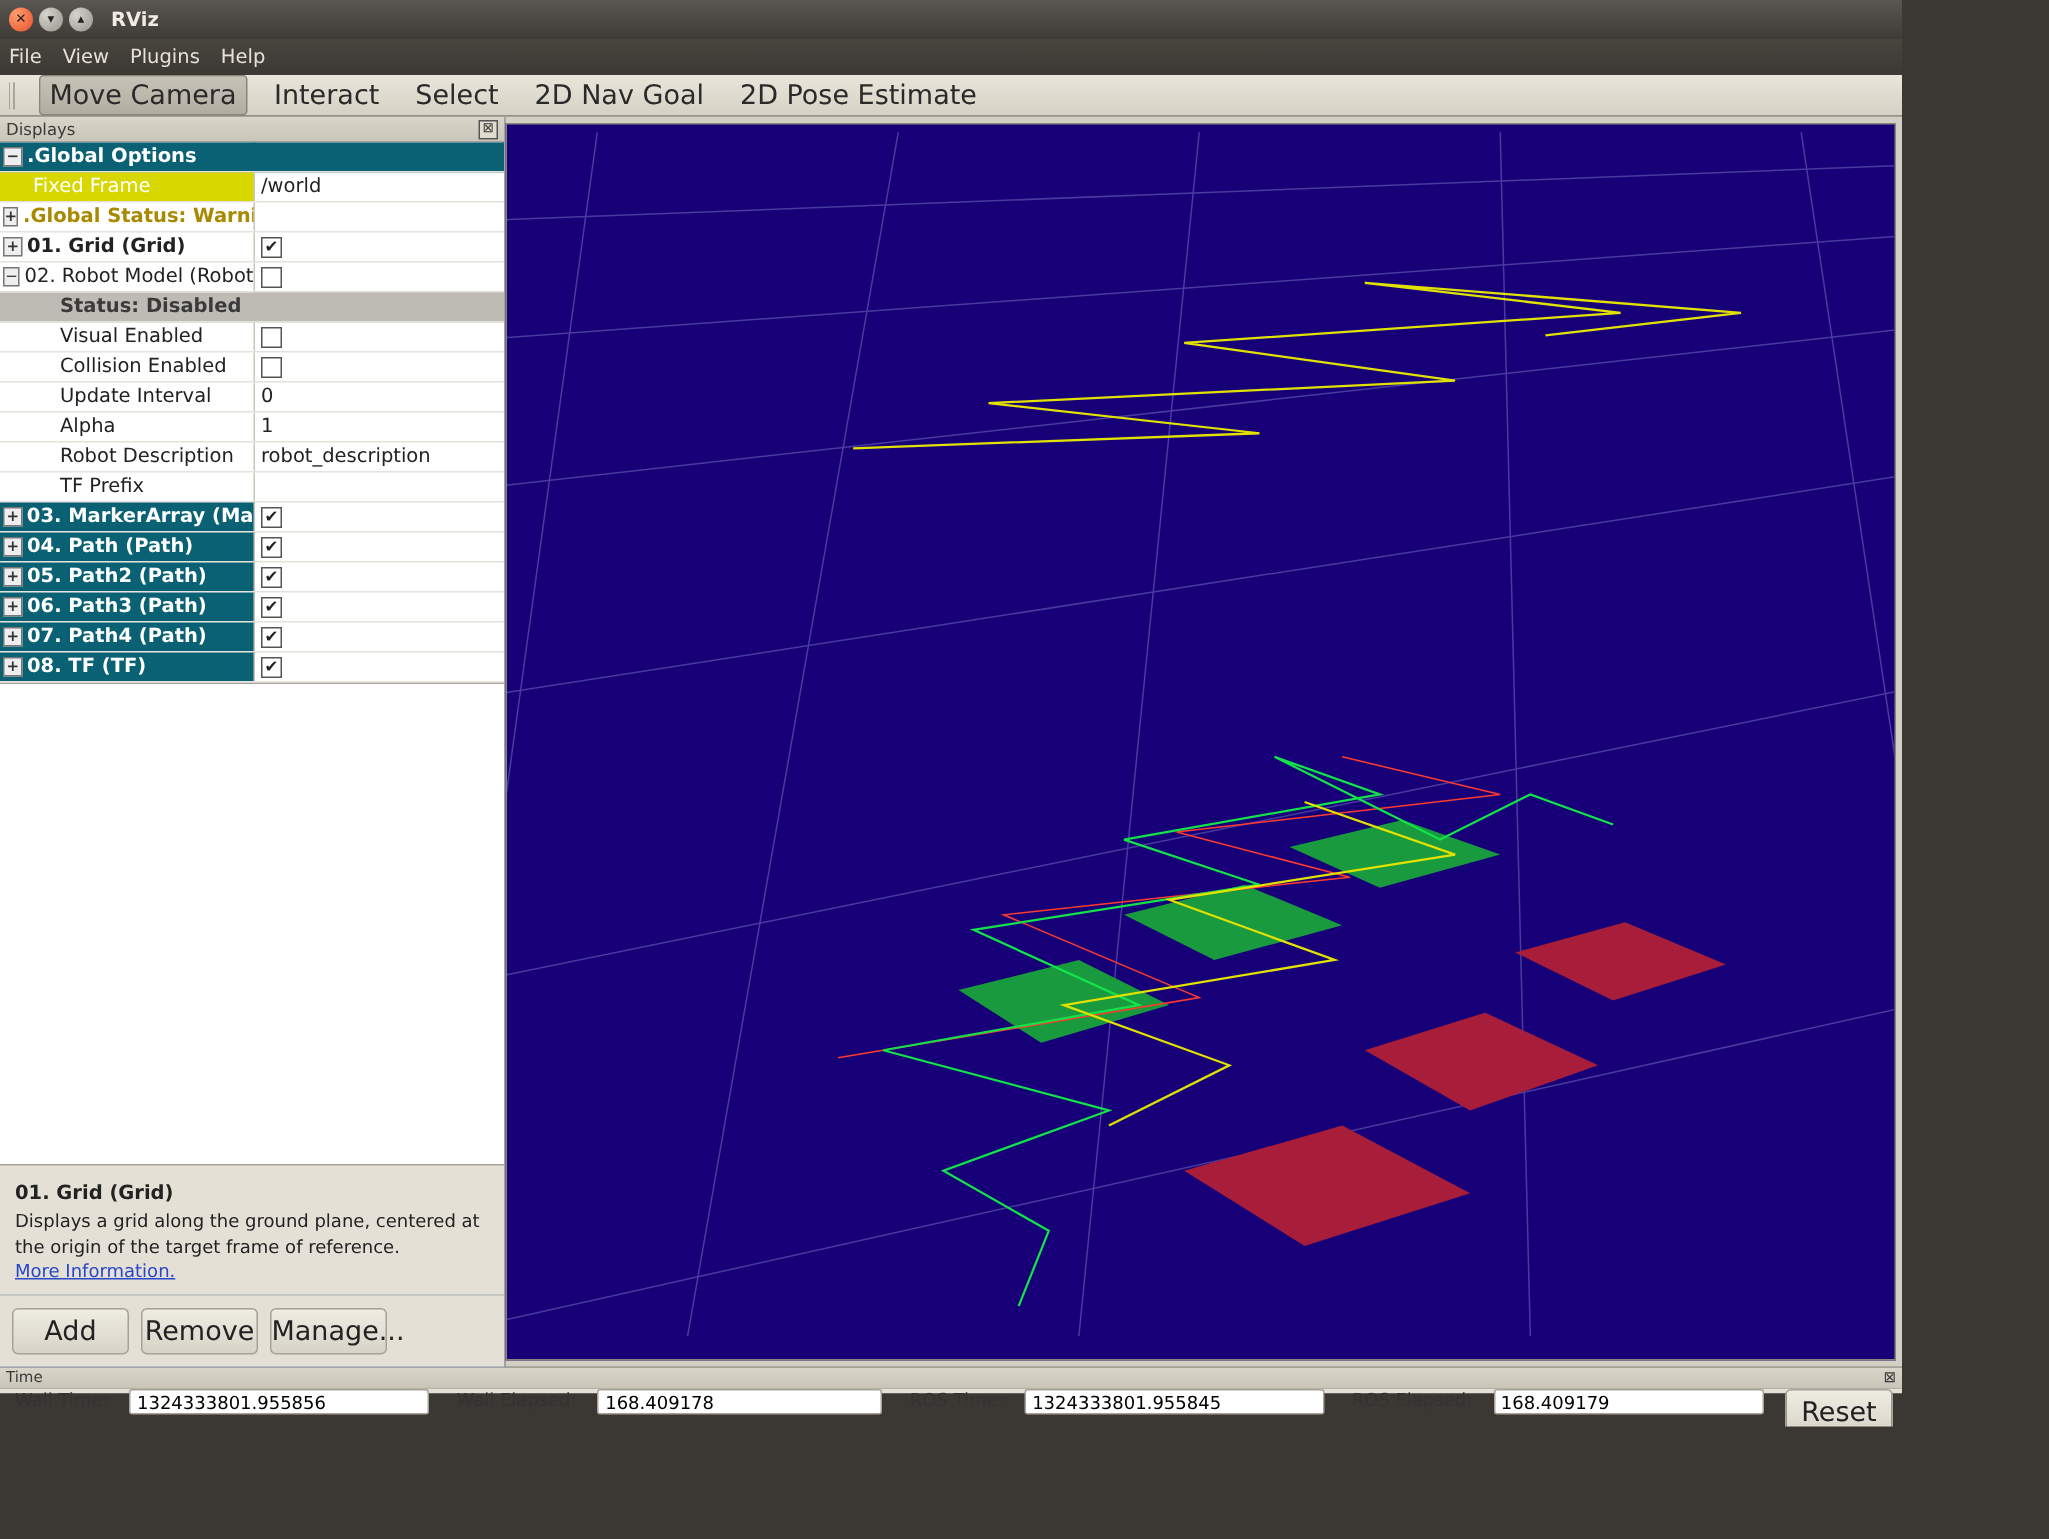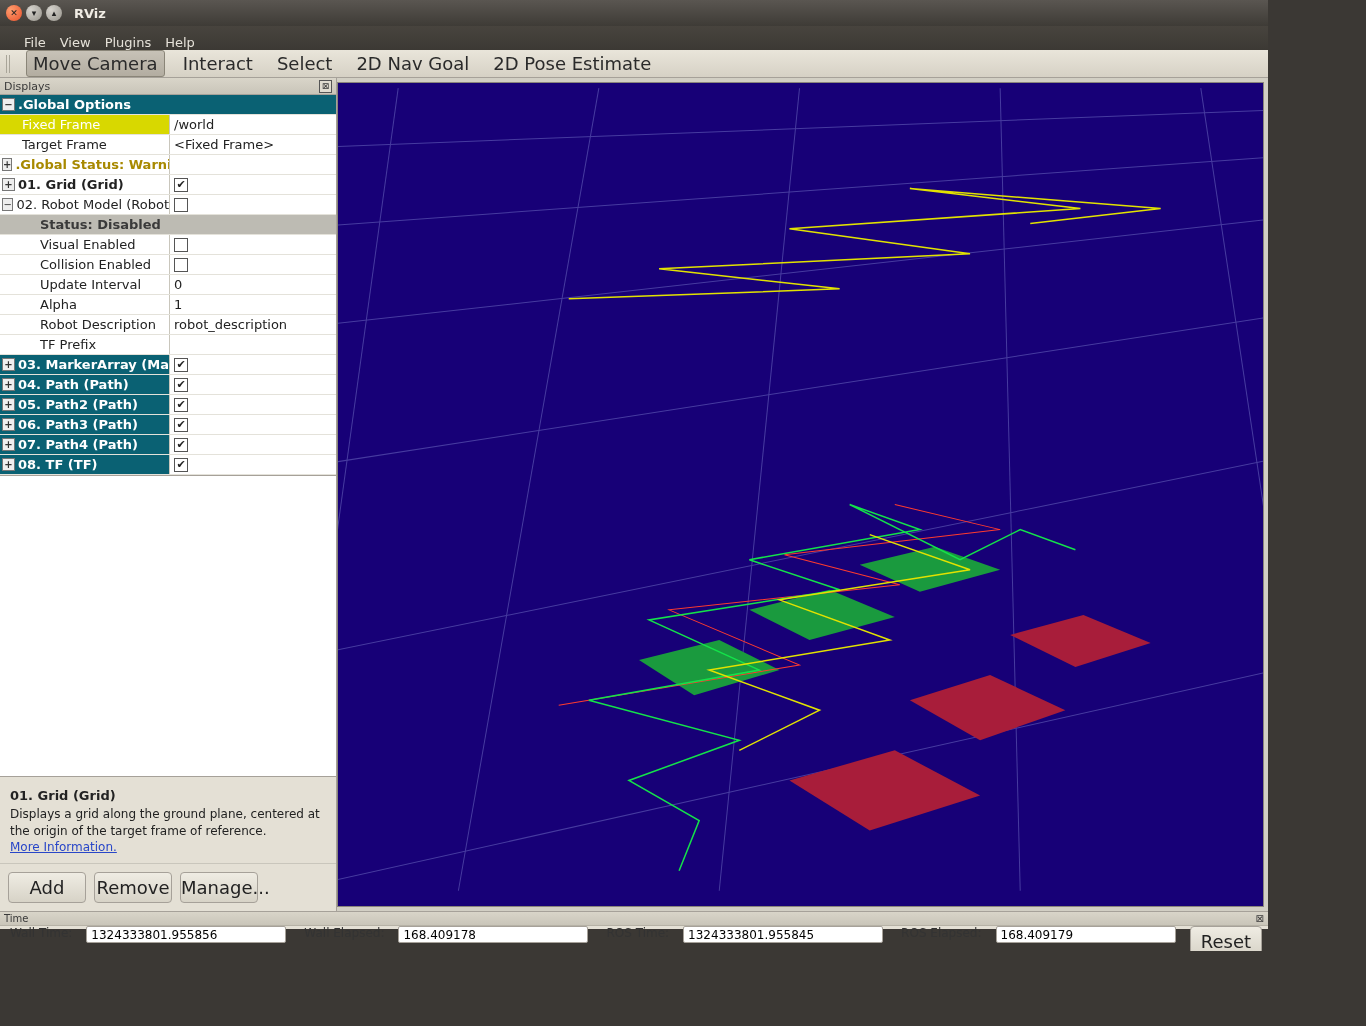--- a/index.html
+++ b/index.html
@@ -7,21 +7,21 @@
 
 
 .titlebar { height: 26px; background: linear-gradient(#5a5651, #3e3b36); display: flex; align-items: center; padding: 0 6px; gap: 6px; }
 .win-btns { display: flex; gap: 4px; }
 .win-btn { width: 16px; height: 16px; border-radius: 50%; display:flex; align-items:center; justify-content:center; font-size:9px; color:#222; }
 .win-close { background: radial-gradient(circle at 30% 30%, #ff9d6e, #e9522c); }
 .win-min, .win-max { background: radial-gradient(circle at 30% 30%, #d6d3cd, #97948c); }
 .titlebar-title { color: #f0ece4; font-weight: bold; font-size: 13px; margin-left: 6px; }
 
 
-.menubar { height: 24px; background: linear-gradient(#48443e, #3c3934); display: flex; align-items: flex-end; padding: 0 24px; gap: 14px; color: #e6e2d9; font-size: 13px; }
+.menubar { height: 24px; background: linear-gradient(#48443e, #3c3934); display: flex; align-items: center; padding: 0 6px; gap: 14px; color: #e6e2d9; font-size: 13px; }
 .menubar span { cursor: default; }
 
 
 .toolbar { height: 28px; background: linear-gradient(#e9e5da, #d6d1c5); border-bottom: 1px solid #a6a199; display:flex; align-items:center; padding: 0 6px; gap: 12px; }
 .tool-btn { font-size: 18px; color: #2a2a2a; padding: 2px 6px; border-radius: 3px; }
 .tool-btn.active { background: linear-gradient(#c7c2b7, #b3ada1); border: 1px solid #8a8578; }
 .tool-ghandle { width:6px; height:18px; background: repeating-linear-gradient(90deg,#a9a599 0 1px, transparent 1px 3px); margin-right:2px;}
 
 
 .workspace { display:flex; height: calc(951px - 26px - 24px - 28px - 34px - 6px); background:#d2cfc4; }
@@ -127,28 +127,20 @@
             <span>.Global Options</span>
           </div>
         <div class="cell2"></div>
       </div>
       <div class="row sel-yellow">
         <div class="cell1 indent1">
             <span>Fixed Frame</span>
           </div>
         <div class="cell2">
             <span>/world</span>
-          </div>
-      </div>
-      <div class="row">
-        <div class="cell1 indent1">
-            <span>Target Frame</span>
-          </div>
-        <div class="cell2">
-            <span>&lt;Fixed Frame&gt;</span>
           </div>
       </div>
       <div class="row status-warn bold">
         <div class="cell1">
             <span class="exp">+</span>
             <span>.Global Status: Warning</span>
           </div>
         <div class="cell2"></div>
       </div>
       <div class="row bold">

